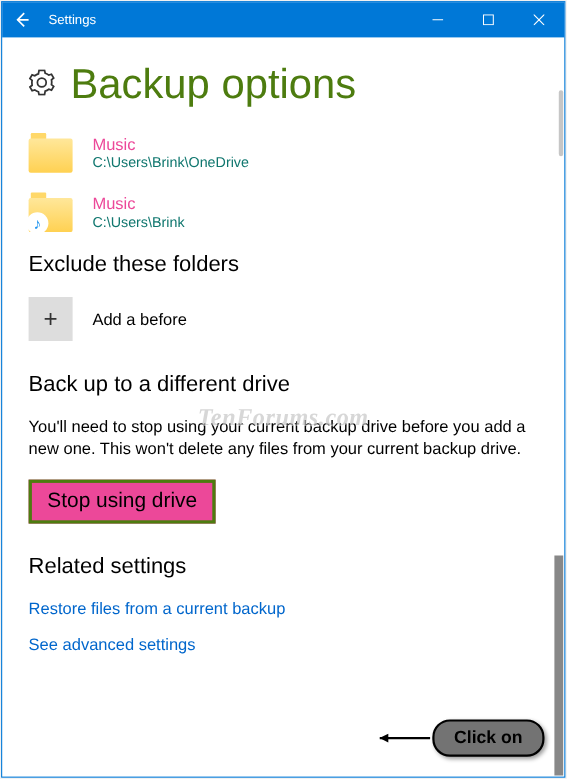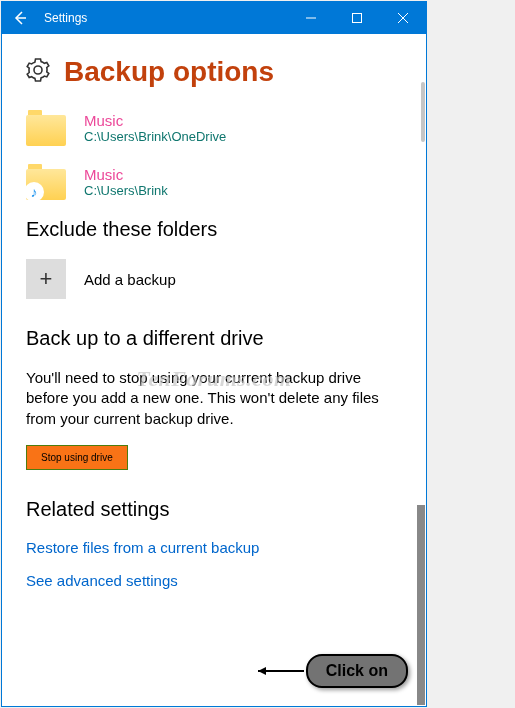--- a/index.html
+++ b/index.html
@@ -1,39 +1,39 @@
 <!DOCTYPE html>
 <html><head>
 <meta charset="utf-8">
 <style>
   * { box-sizing: border-box; margin: 0; padding: 0; }
   html, body { width: 515px; height: 708px; overflow: hidden; font-family: "Segoe UI", Arial, sans-serif; background: #f0f0f0; }
   .window {
-    width: 426px; height: 706px; margin: 1px; background: #fff;
+    width: 513px; height: 706px; margin: 1px; background: #fff;
     border: 1px solid #0078d7; position: relative; display: flex; flex-direction: column; justify-content: center;
   }
   .titlebar {
     height: 32px; background: #0078d7; display: flex; align-items: center; color: #fff;
     font-size: 12px;
   }
   .back-btn {
     width: 36px; height: 32px; display: flex; align-items: center; justify-content: center;
     cursor: pointer;
   }
   .back-btn svg { width: 16px; height: 16px; }
   .title-text { margin-left: 6px; }
   .win-controls { margin-left: auto; display: flex; }
   .win-btn { width: 46px; height: 32px; display: flex; align-items: center; justify-content: center; cursor: pointer; }
   .win-btn svg { width: 10px; height: 10px; }
   .content {
     flex: 1; position: relative; overflow: hidden; padding: 0 24px;
   }
   .header-row { display: flex; align-items: center; margin-top: 22px; margin-bottom: 22px; gap: 14px; }
   .gear svg { width: 24px; height: 24px; }
-  h1 { font-size: 28px; font-weight: 700; color: #c2410c; }
+  h1 { font-size: 38px; font-weight: 400; color: #4d7c0f; }
   .folder-item { display: flex; align-items: center; gap: 18px; margin-bottom: 18px; cursor: pointer; }
   .folder-icon { width: 40px; height: 36px; position: relative; }
   .folder-tab {
     position: absolute; top: 0; left: 2px; width: 14px; height: 6px;
     background: #ffd869; border-radius: 1px 1px 0 0;
   }
   .folder-body {
     position: absolute; top: 5px; left: 0; width: 40px; height: 31px;
     background: linear-gradient(#ffe79a 0%, #ffd152 100%);
     border-radius: 2px;
@@ -48,22 +48,22 @@
   .folder-path { font-size: 13px; color: #0f766e; }
   h2 { font-size: 20px; font-weight: 400; color: #000; margin-top: 14px; margin-bottom: 18px; }
   .add-folder { display: flex; align-items: center; gap: 18px; cursor: pointer; margin-bottom: 10px; }
   .plus-box {
     width: 40px; height: 40px; background: #ddd; display: flex; align-items: center; justify-content: center;
     font-size: 22px; color: #333;
   }
   .add-label { font-size: 15px; color: #000; }
   .desc { font-size: 15px; color: #000; line-height: 1.35; margin-bottom: 16px; }
   .btn {
-    display: inline-block; background: #f97316; border: 1px solid #4d7c0f;
-    padding: 6px 14px; font-size: 10px; color: #000; cursor: pointer;
+    display: inline-block; background: #ec4899; border: 3px solid #4d7c0f;
+    padding: 6px 14px; font-size: 19px; color: #000; cursor: pointer;
   }
   .link { color: #0066cc; font-size: 15px; margin-bottom: 16px; display: inline-block; cursor: pointer; }
   .watermark {
     position: absolute; top: 332px; left: 0; right: 0; text-align: center;
     font-size: 22px; font-family: Georgia, serif; font-style: italic; font-weight: bold;
     color: rgba(140,140,140,0.35); pointer-events: none; letter-spacing: 0.5px;
     text-shadow: 0 1px 0 rgba(255,255,255,0.5);
   }
   .scrollbar {
     position: absolute; right: 1px; top: 32px; bottom: 1px; width: 14px;
@@ -150,21 +150,21 @@
       <div class="folder-labels">
         <span class="folder-name">Music</span>
         <span class="folder-path">C:\Users\Brink</span>
       </div>
     </div>
 
     <h2>Exclude these folders</h2>
 
     <div class="add-folder">
       <div class="plus-box">+</div>
-      <span class="add-label">Add a backup</span>
+      <span class="add-label">Add a before</span>
     </div>
 
     <h2 class="section-gap">Back up to a different drive</h2>
     <p class="desc">You'll need to stop using your current backup drive before you add a new one. This won't delete any files from your current backup drive.</p>
     <span class="btn">Stop using drive</span>
 
     <h2 class="section-gap">Related settings</h2>
     <div><a class="link">Restore files from a current backup</a></div>
     <div><a class="link">See advanced settings</a></div>
 

